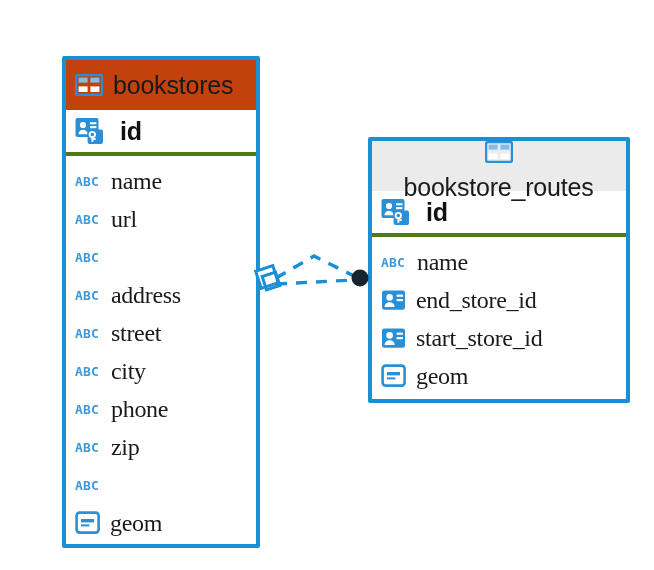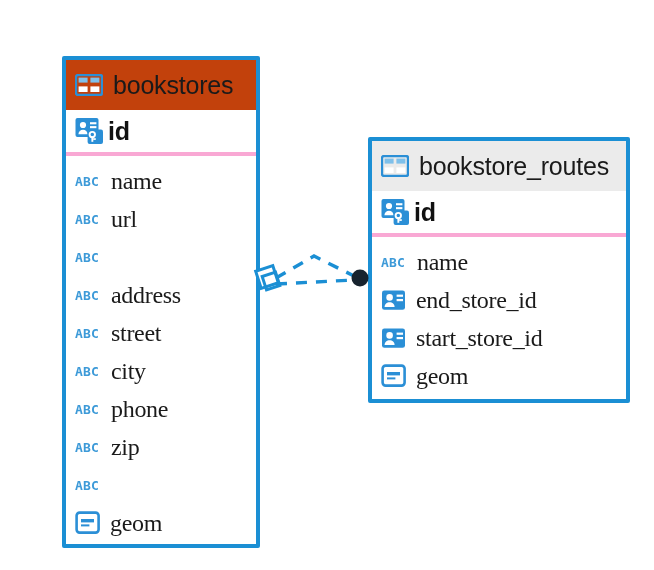--- a/index.html
+++ b/index.html
@@ -48,38 +48,38 @@
   
   .entity-header {
     display: flex;
     align-items: center;
     gap: 10px;
     height: 50px;
     padding: 0 10px 0 9px;
     box-sizing: border-box;
   }
   .entity-header.orange { background: #c2410c; }
-  .entity-header.grey   { background: #ebebeb; }
+  .entity-header.grey   { background: #ebebeb; flex-direction: column; }
 
   .entity-title {
     font-size: 25px;
     color: #1a1a1a;
     letter-spacing: -0.2px;
     white-space: nowrap;
   }
 
   
   .pk-row {
     display: flex;
     align-items: center;
-    gap: 3px;
+    gap: 15px;
     height: 46px;
     padding: 0 10px 0 9px;
     box-sizing: border-box;
-    border-bottom: 4px solid #f9a8d4;
+    border-bottom: 4px solid #4d7c0f;
     background: #ffffff;
   }
   .pk-label {
     font-size: 25px;
     font-weight: bold;
     color: #111111;
     letter-spacing: -0.3px;
   }
 
   .fields {

